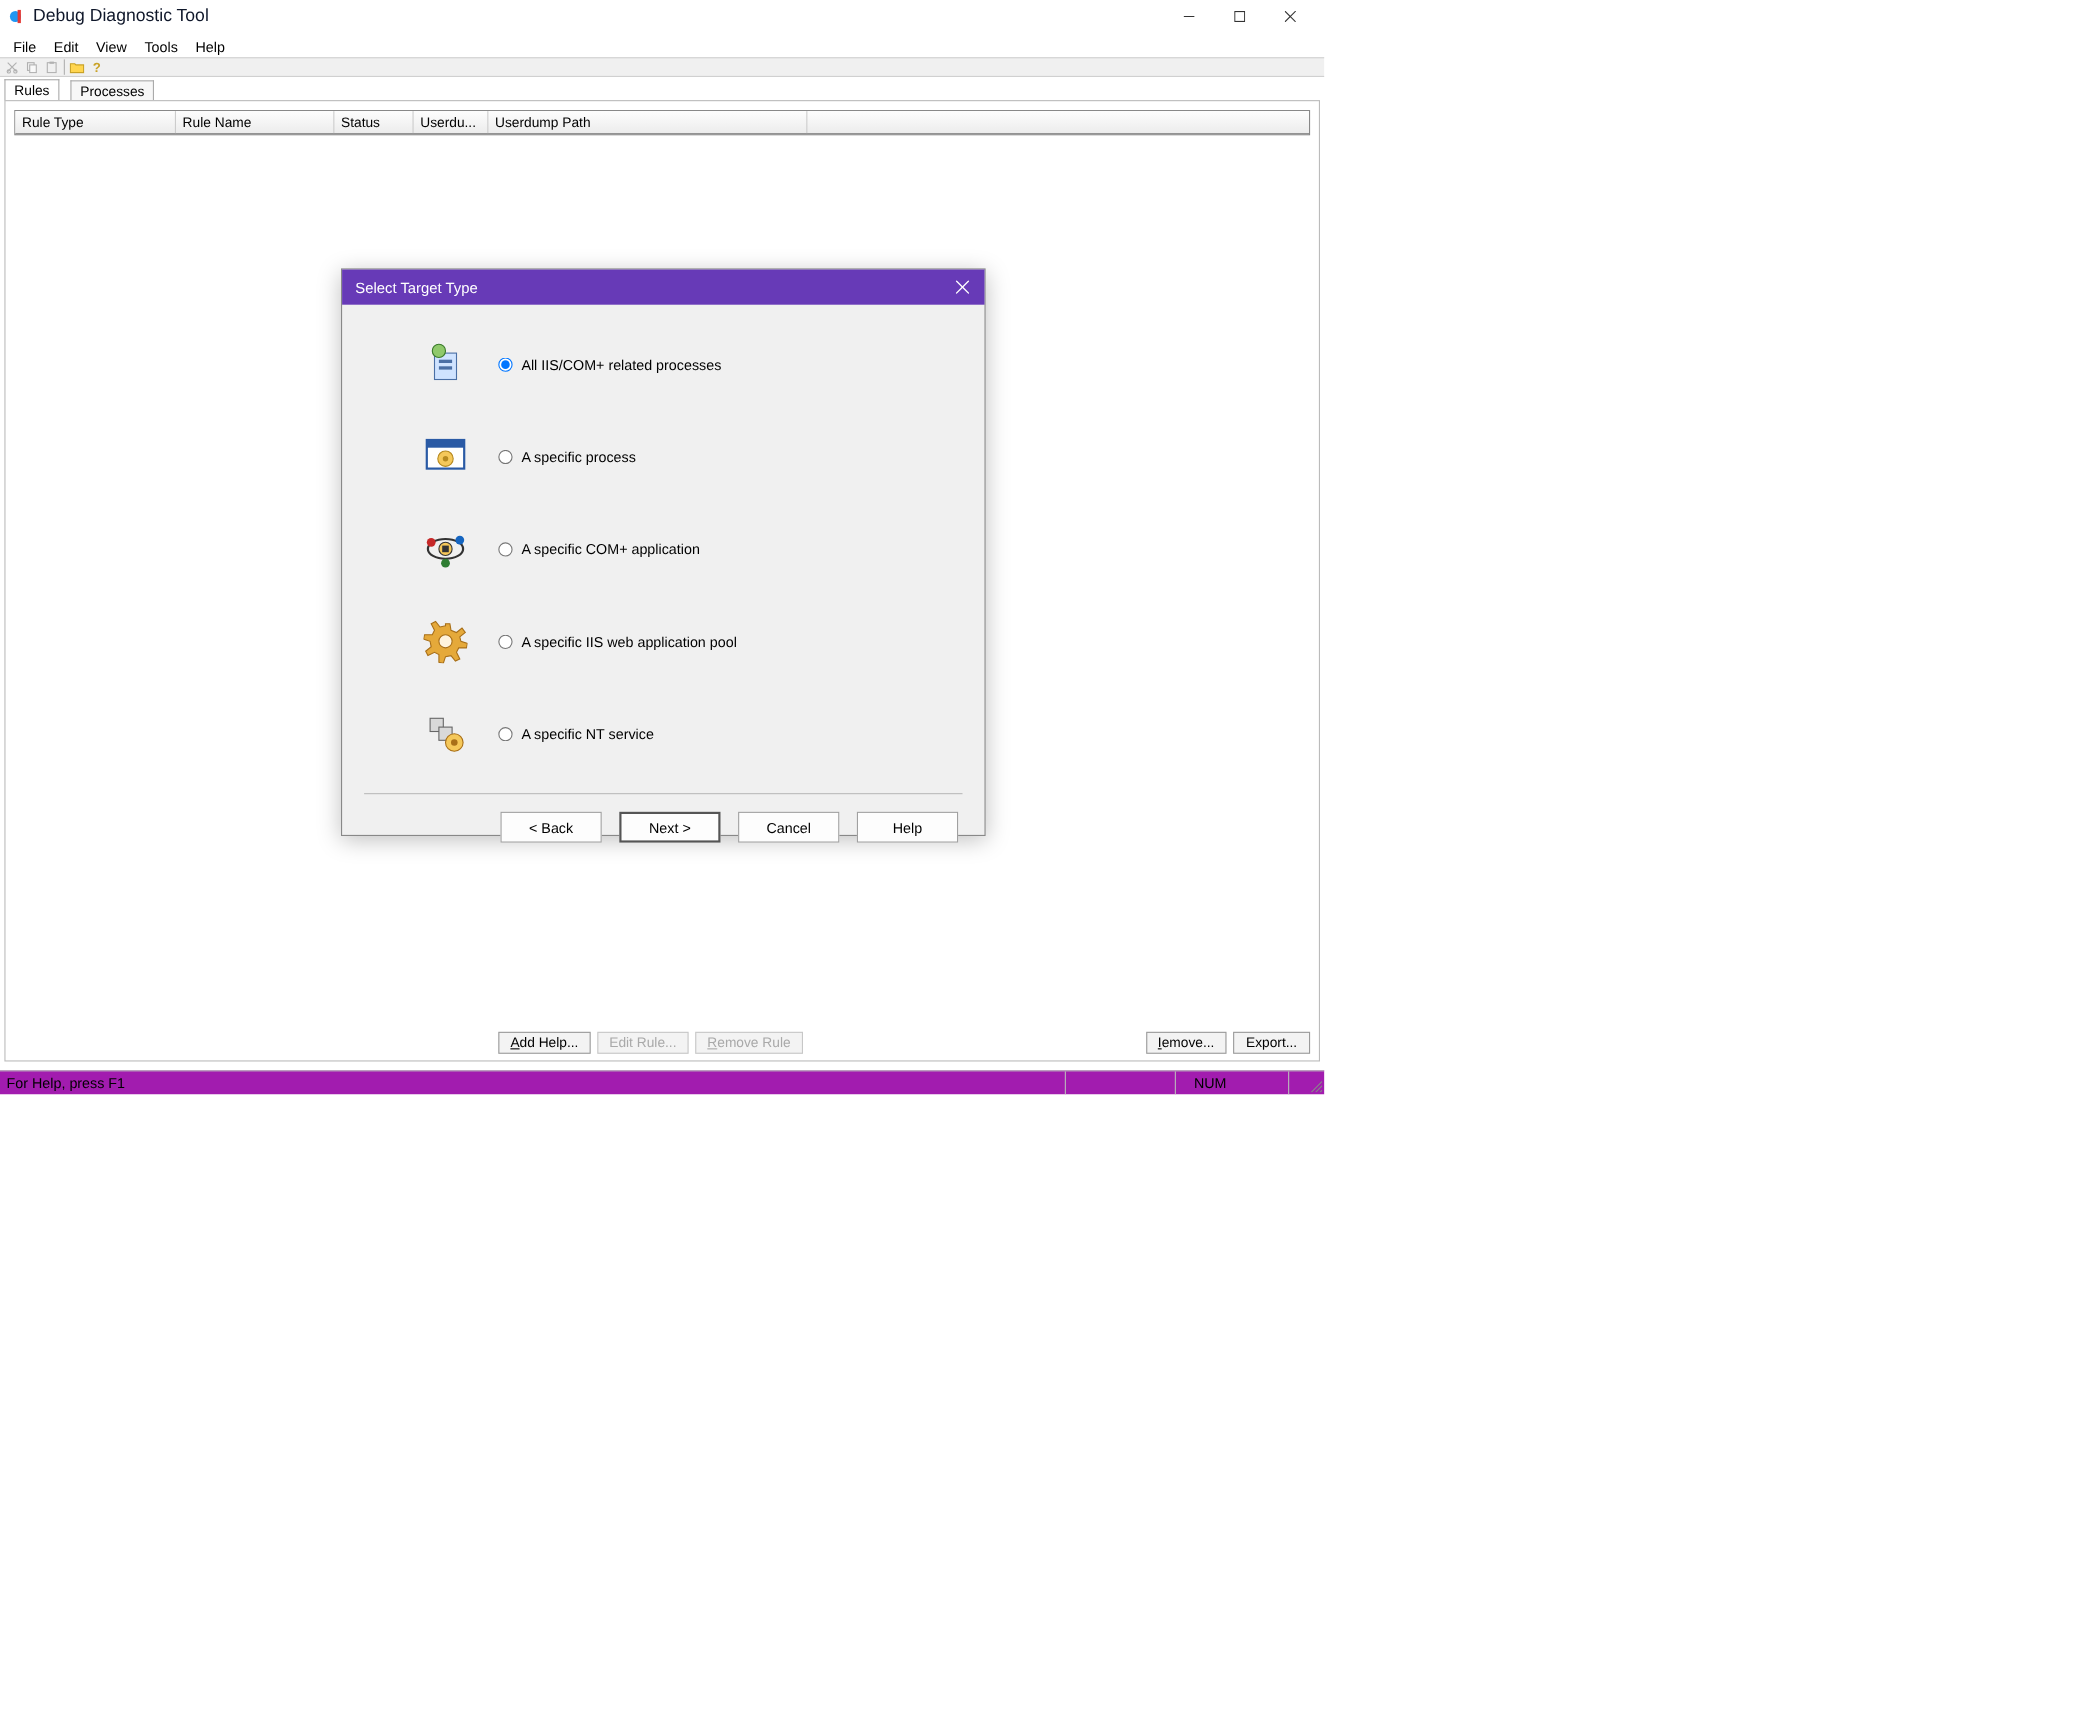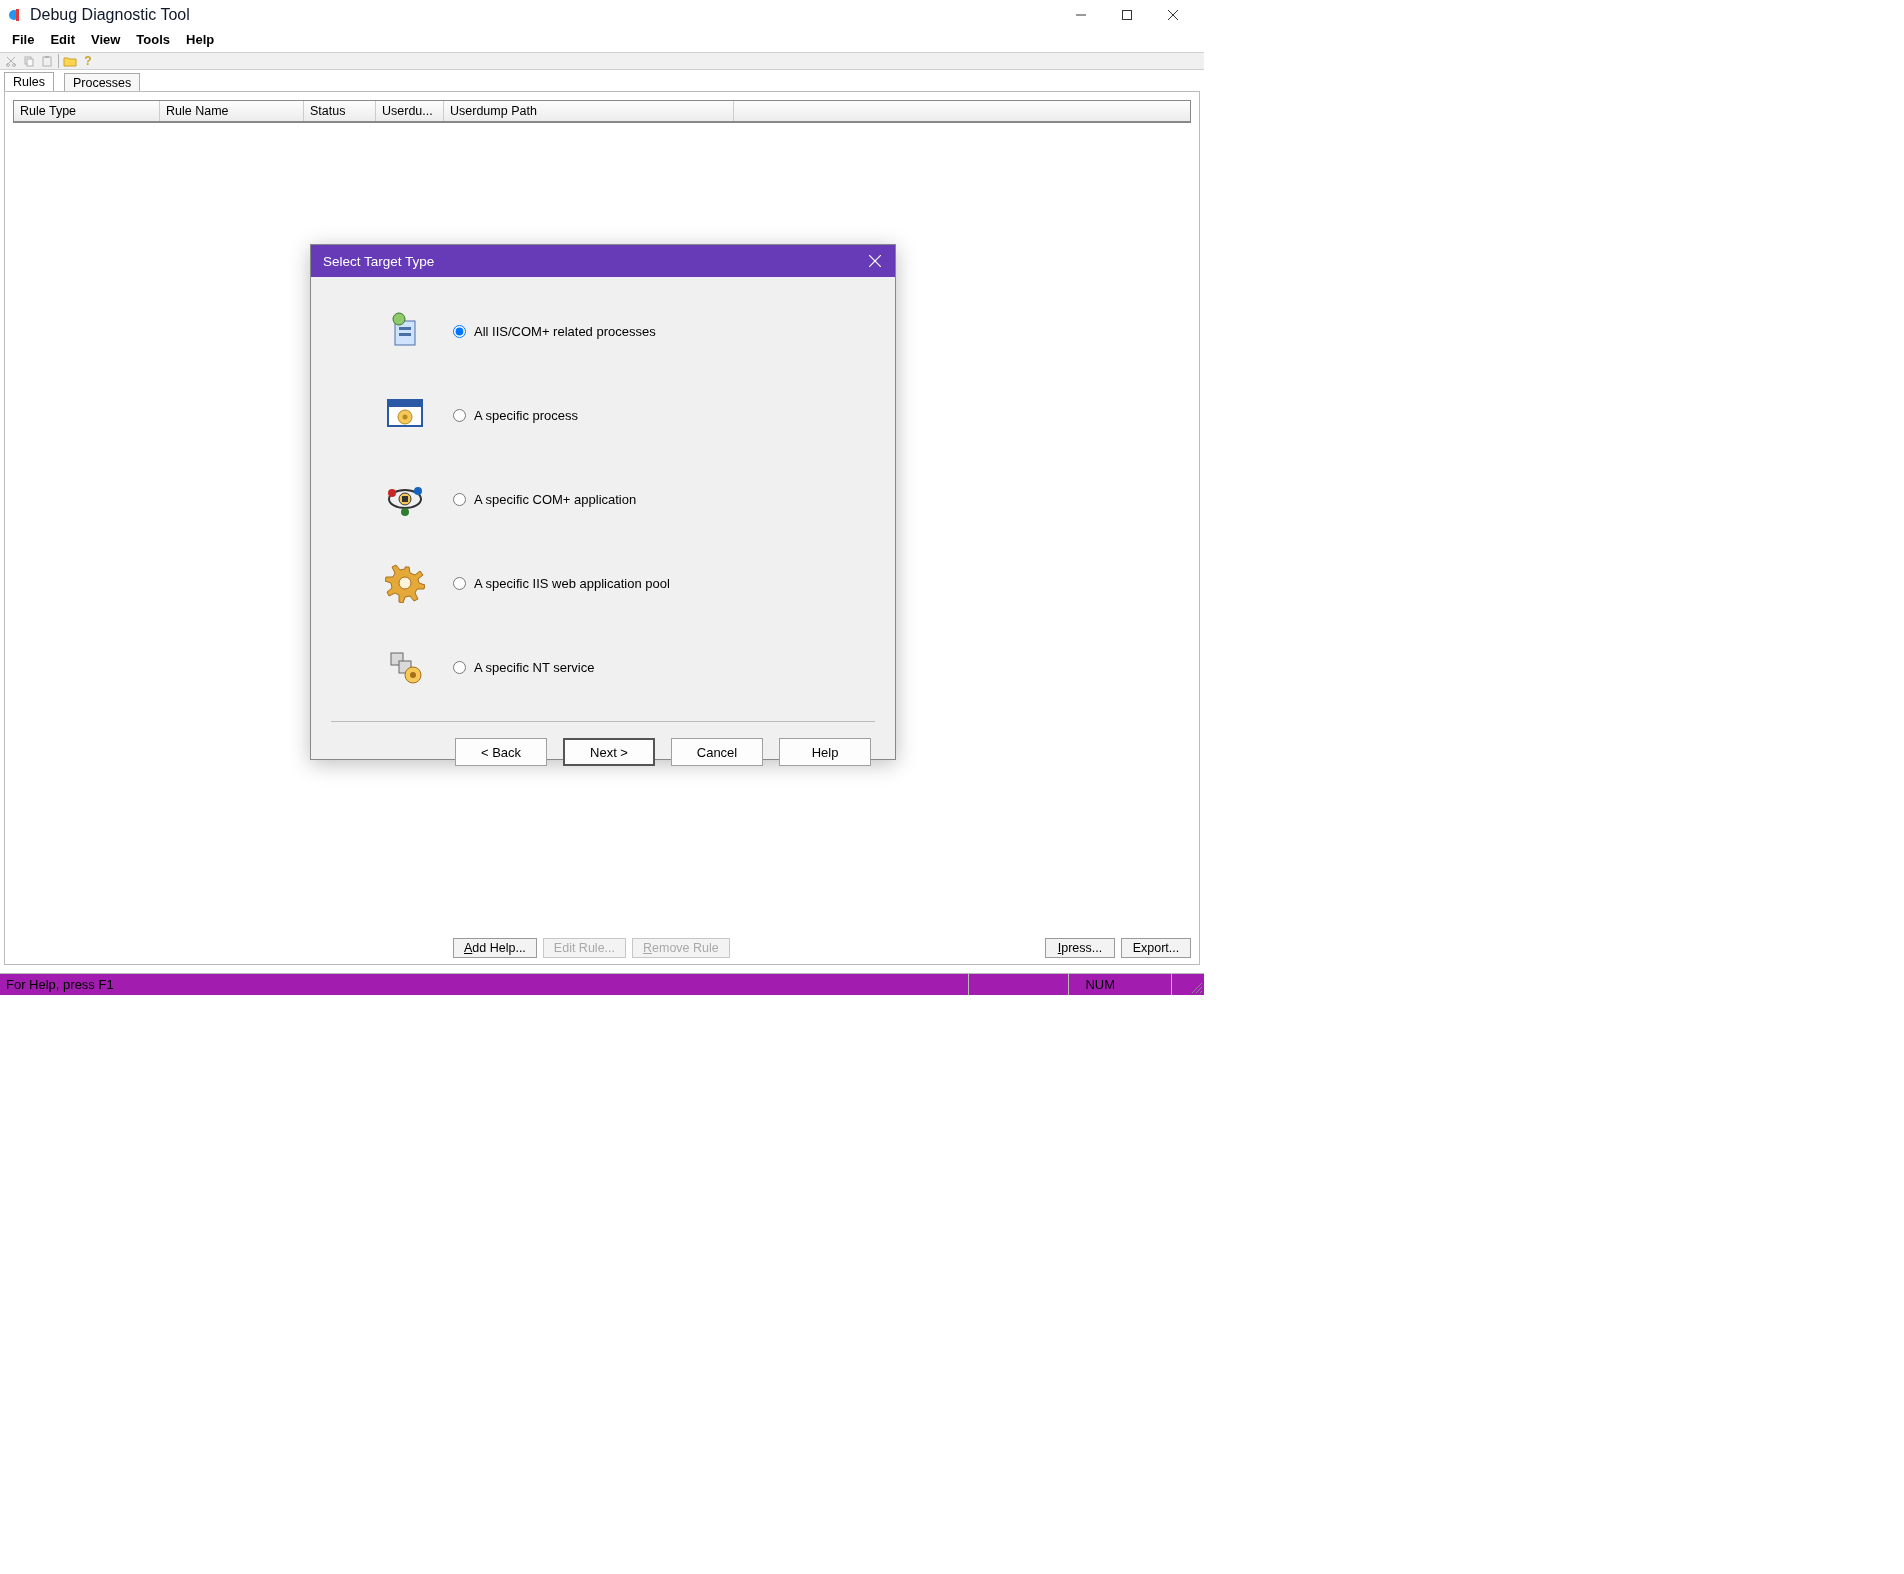--- a/index.html
+++ b/index.html
@@ -6,21 +6,21 @@
 body { font-family: "Segoe UI", Tahoma, sans-serif; font-size: 12px; background: #fff; width: 1204px; height: 995px; overflow: hidden; position: relative; }
 
 
 .titlebar { display: flex; align-items: center; height: 30px; padding: 0 8px; background: #fff; }
 .titlebar .app-icon { width: 16px; height: 16px; margin-right: 6px; display: inline-flex; }
 .titlebar .title { color: #0f172a; font-size: 16px; flex: 1; }
 .titlebar .win-controls { display: flex; }
 .titlebar .win-btn { width: 46px; height: 30px; display: flex; align-items: center; justify-content: center; color: #555; font-family: sans-serif; }
 
 
-.menubar { display: flex; height: 22px; align-items: flex-start; padding: 0 4px; background: #fff; font-weight: bold; }
+.menubar { display: flex; height: 22px; align-items: flex-end; padding: 0 4px; background: #fff; }
 .menubar .menu-item { padding: 2px 8px; font-size: 13px; color: #000; }
 
 
 .toolbar { height: 18px; display: flex; align-items: center; padding: 0 4px; gap: 4px; background: #f0f0f0; border-top: 1px solid #d0d0d0; border-bottom: 1px solid #d0d0d0; }
 .toolbar .tb-icon { width: 14px; height: 14px; opacity: 0.6; display: inline-flex; align-items: center; justify-content: center; }
 .toolbar .tb-sep { width: 1px; height: 14px; background: #b0b0b0; }
 
 
 .tabstrip { display: flex; align-items: flex-end; height: 21px; padding: 0 4px; background: #fff; gap: 10px; }
 .tab { padding: 2px 8px; border: 1px solid #aaa; border-bottom: none; background: #f7f7f7; font-size: 12.5px; position: relative; top: 1px; }
@@ -158,21 +158,21 @@
 
   <div class="bottom-buttons">
     <div class="spacer-left"></div>
     <div class="btn-grp">
       <button class="btn"><span class="underline">A</span><span>dd Help...</span></button>
       <button class="btn" disabled="">Edit Rule...</button>
       <button class="btn" disabled=""><span class="underline">R</span><span>emove Rule</span></button>
     </div>
     <div class="spacer-mid"></div>
     <div class="btn-grp">
-      <button class="btn"><span class="underline">I</span><span>press...</span></button>
+      <button class="btn"><span class="underline">I</span><span>emove...</span></button>
       <button class="btn">Export...</button>
     </div>
   </div>
 </div>
 
 <div class="statusbar">
   <div class="status-left">For Help, press F1</div>
   <div class="status-cell" style="width:60px"></div>
   <div class="status-cell">NUM</div>
   <div class="status-cell grip">

